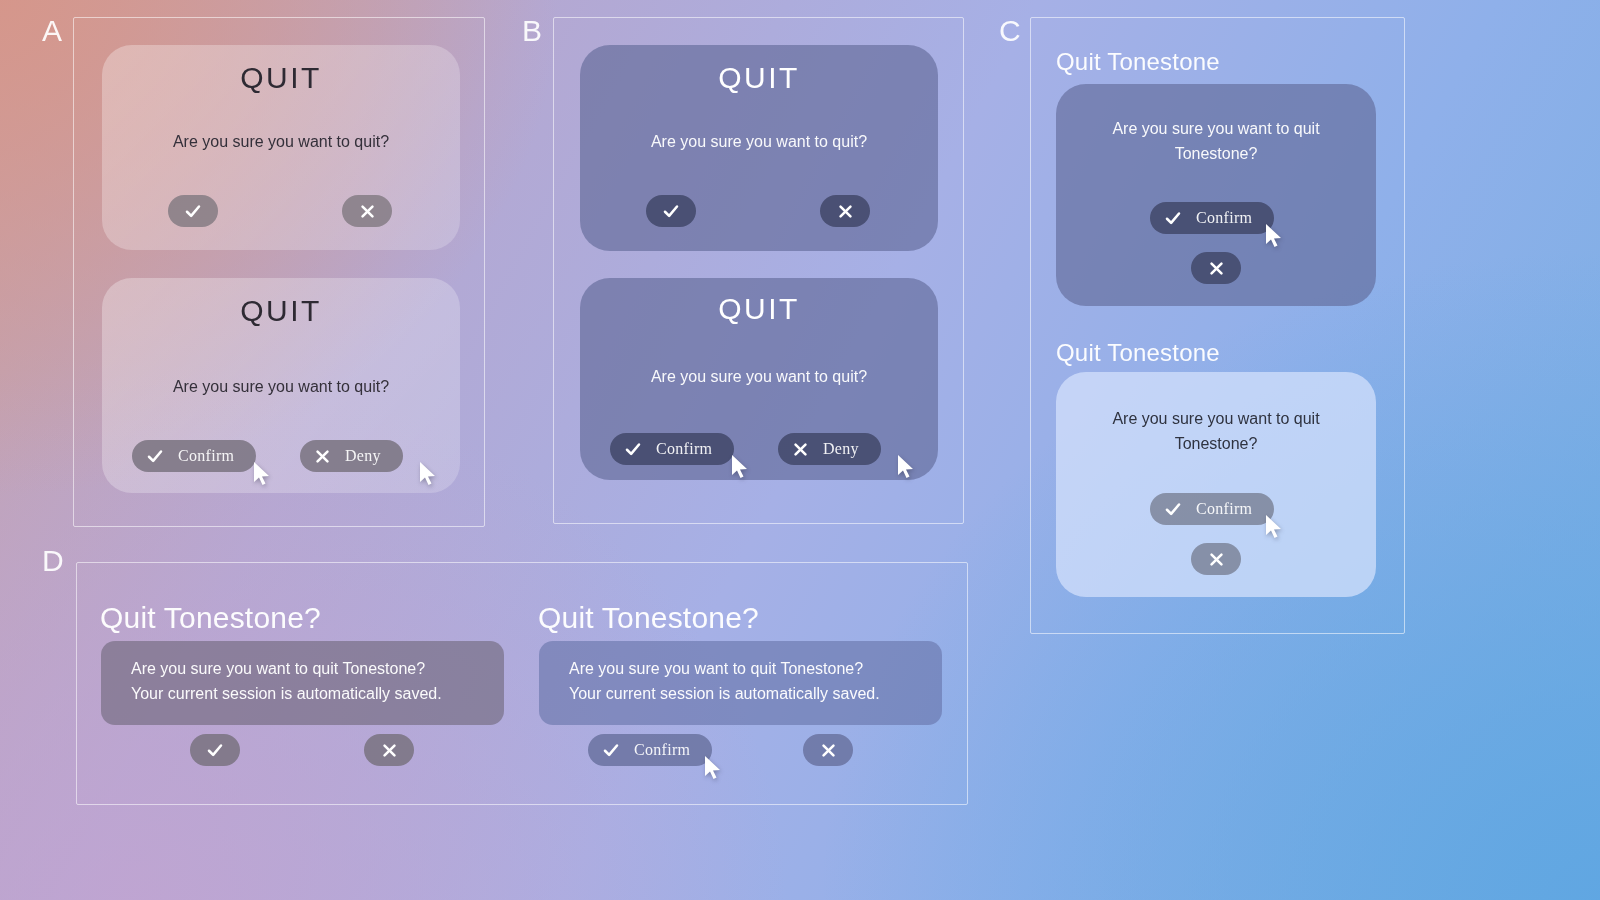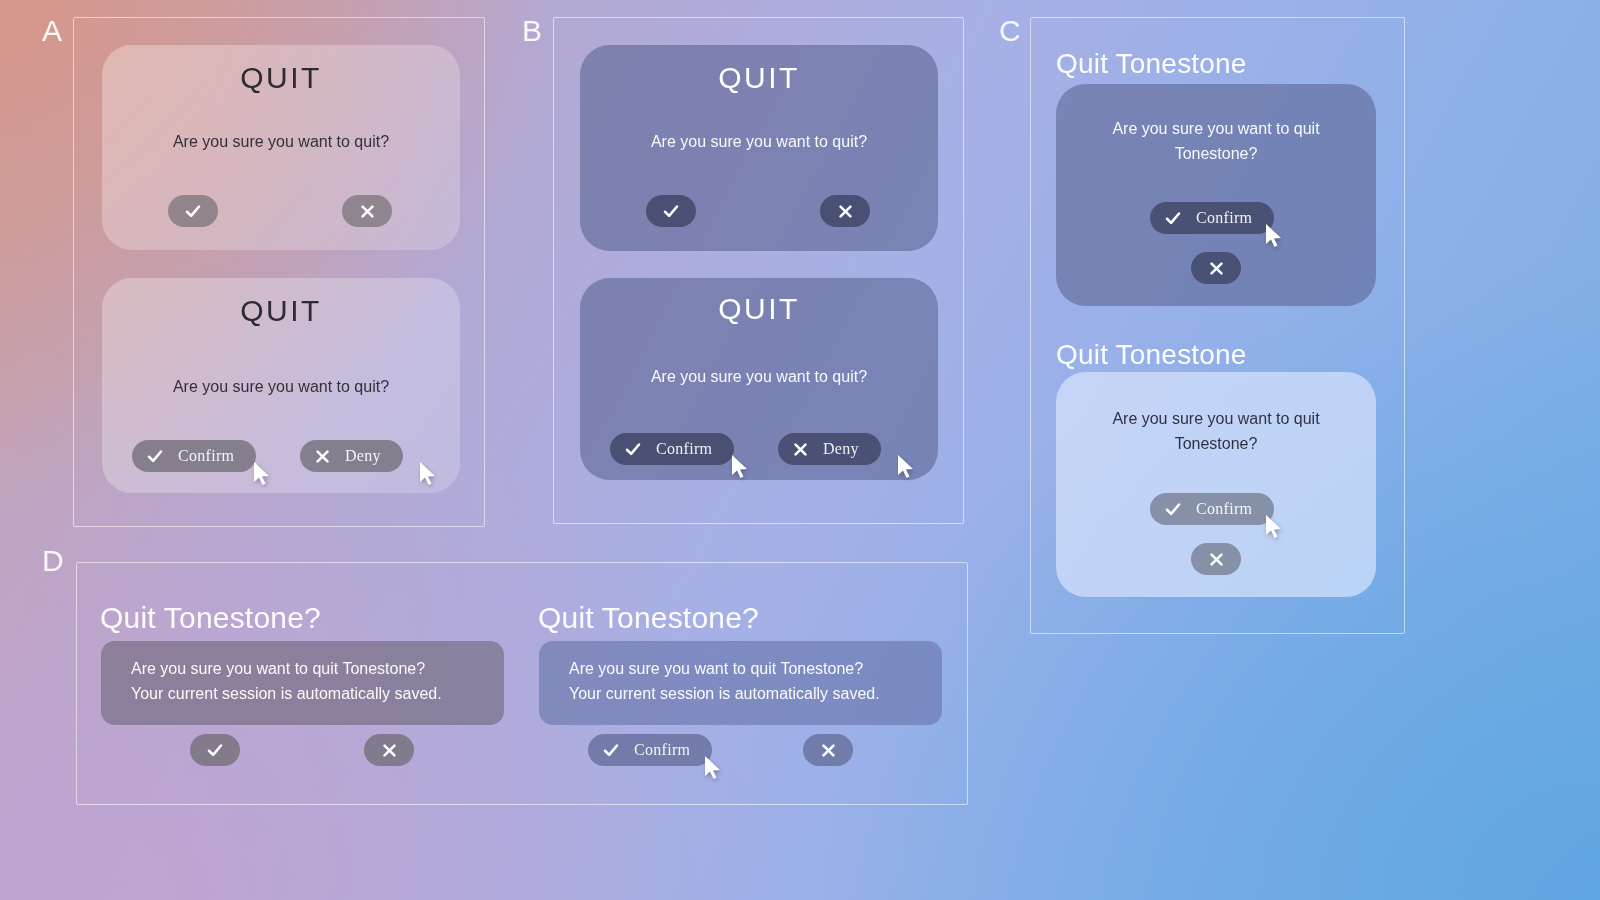--- a/index.html
+++ b/index.html
@@ -65,21 +65,21 @@
     text-align: center;
     font-size: 16px;
     font-weight: 400;
     line-height: 1.58;
   }
   .msg.on-light { color: #34303a; }
   .msg.on-dark  { color: rgba(255,255,255,0.95); }
   .msg.on-pale  { color: #2f3340; }
 
   .ext-title {
-    font-size: 28px;
+    font-size: 24px;
     font-weight: 300;
     color: rgba(255,255,255,0.96);
     letter-spacing: 0.2px;
     white-space: nowrap;
   }
   .ext-title.big {
     font-size: 30px;
   }
 
   

